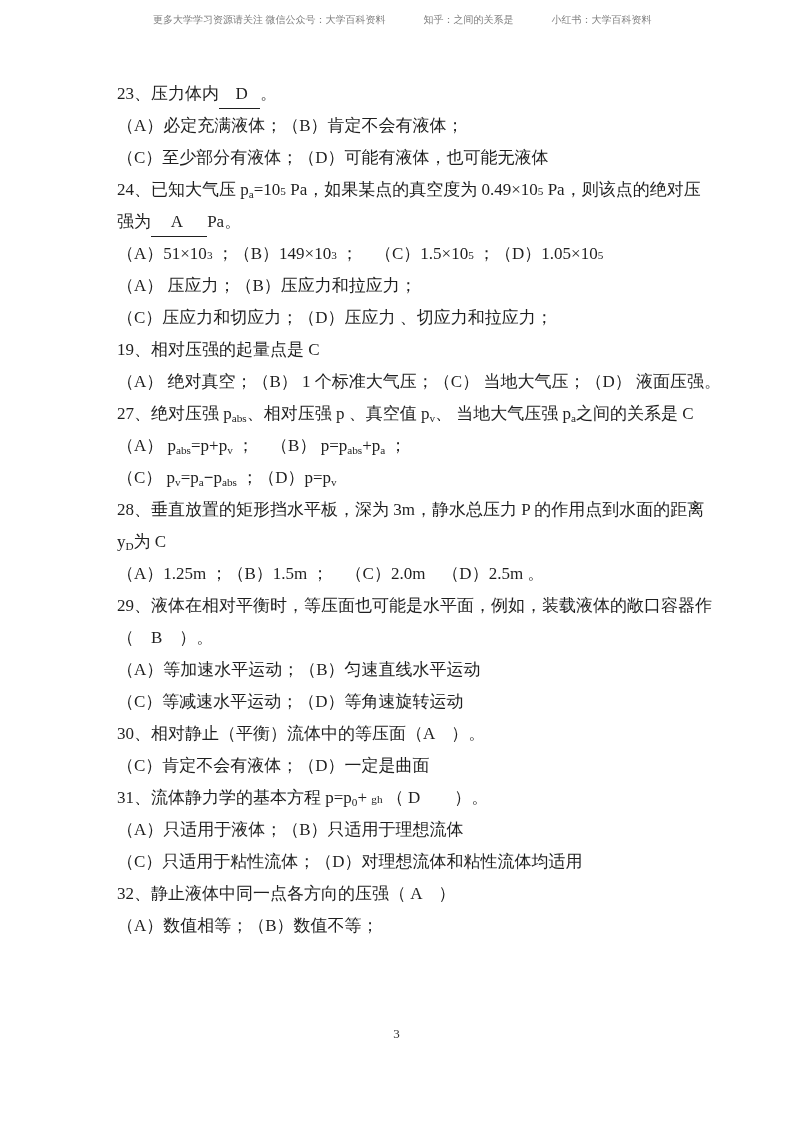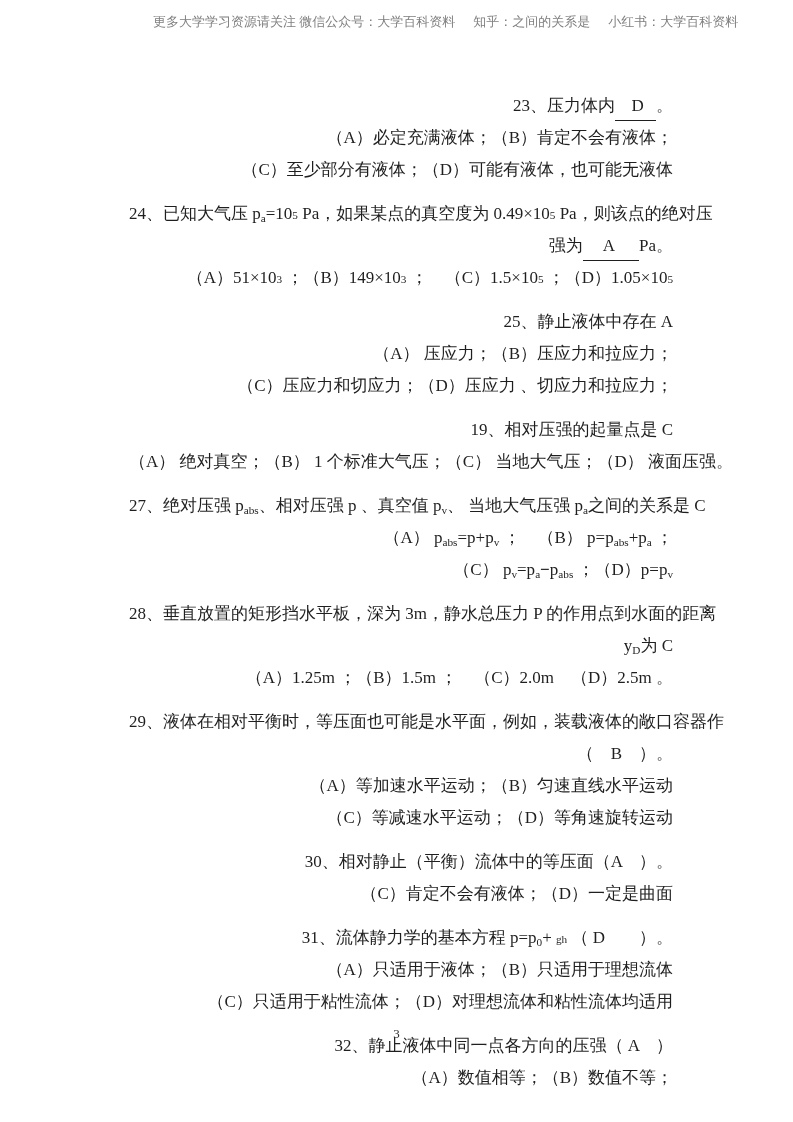--- a/index.html
+++ b/index.html
@@ -14,34 +14,34 @@
     margin: 0 auto;
     background: #ffffff;
     color: #222222;
     overflow: hidden;
   }
   .header {
     position: absolute;
     top: 13px;
     left: 153px;
     display: flex;
-    gap: 18px;
-    font-size: 13px;
+    gap: 38px;
+    font-size: 10px;
     color: #7f7f7f;
     white-space: pre;
   }
   .content {
     position: absolute;
     top: 78px;
     left: 117px;
     width: 568px;
     font-size: 17px;
     color: #1f1f1f;
   }
-  .question { margin: 12px; text-align: right; }
+  .question { margin: 0; }
   .line {
     white-space: pre;
     line-height: 32px;
     height: 32px;
   }
   .line .sub {
     font-size: 66%;
     vertical-align: -0.28em;
   }
   .line .small {
@@ -83,21 +83,20 @@
         <div class="line"><span>23、压力体内</span><span class="u">  D </span><span>。</span></div>
         <div class="line"><span>（A）必定充满液体；（B）肯定不会有液体；</span></div>
         <div class="line"><span>（C）至少部分有液体；（D）可能有液体，也可能无液体</span></div>
       </div>
       <div class="question">
         <div class="line"><span>24、已知大气压 p</span><span class="sub">a</span><span>=10</span><span class="small">5</span><span> Pa，如果某点的真空度为 0.49×10</span><span class="small">5</span><span> Pa，则该点的绝对压</span></div>
         <div class="line"><span>强为</span><span class="u">   A    </span><span>Pa。</span></div>
         <div class="line"><span>（A）51×10</span><span class="small">3</span><span> ；（B）149×10</span><span class="small">3</span><span> ；　（C）1.5×10</span><span class="small">5</span><span> ；（D）1.05×10</span><span class="small">5</span></div>
       </div>
       <div class="question">
-        <div class="line"><span>25、静止液体中存在 A</span></div>
         <div class="line"><span>（A） 压应力；（B）压应力和拉应力；</span></div>
         <div class="line"><span>（C）压应力和切应力；（D）压应力 、切应力和拉应力；</span></div>
       </div>
       <div class="question">
         <div class="line"><span>19、相对压强的起量点是 C</span></div>
         <div class="line"><span>（A） 绝对真空；（B） 1 个标准大气压；（C） 当地大气压；（D） 液面压强。</span></div>
       </div>
       <div class="question">
         <div class="line"><span>27、绝对压强 p</span><span class="sub">abs</span><span>、相对压强 p 、真空值 p</span><span class="sub">v</span><span>、 当地大气压强 p</span><span class="sub">a</span><span>之间的关系是 C</span></div>
         <div class="line"><span>（A） p</span><span class="sub">abs</span><span>=p+p</span><span class="sub">v</span><span> ；　（B） p=p</span><span class="sub">abs</span><span>+p</span><span class="sub">a</span><span> ；</span></div>

